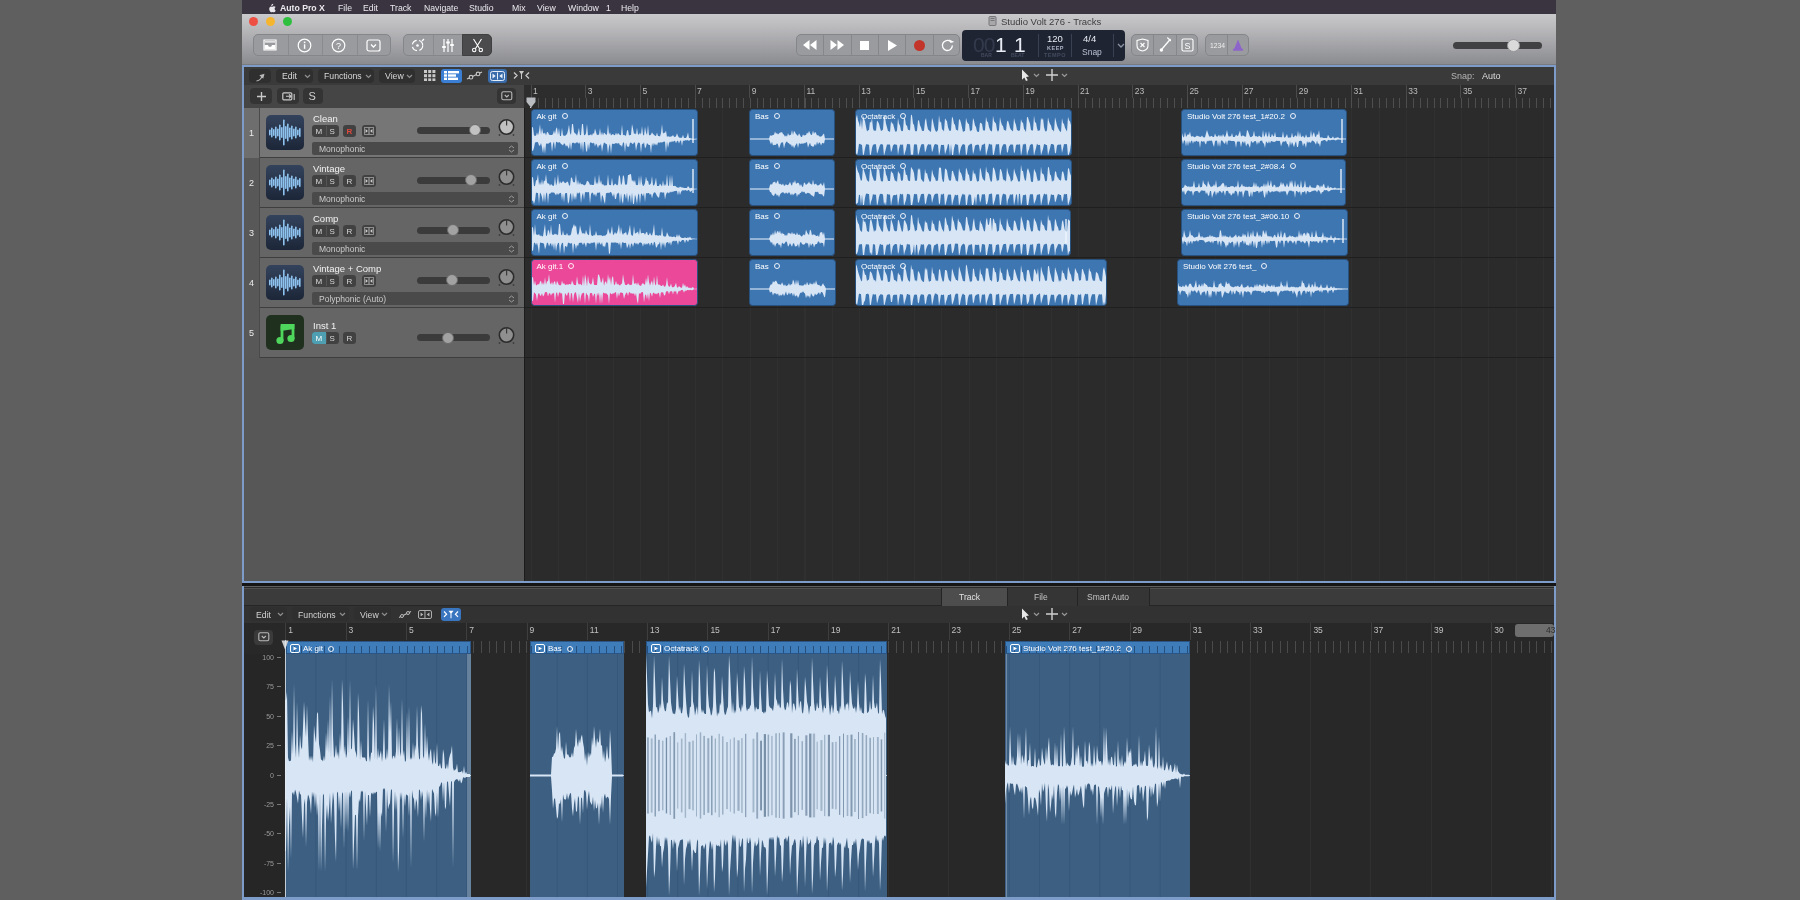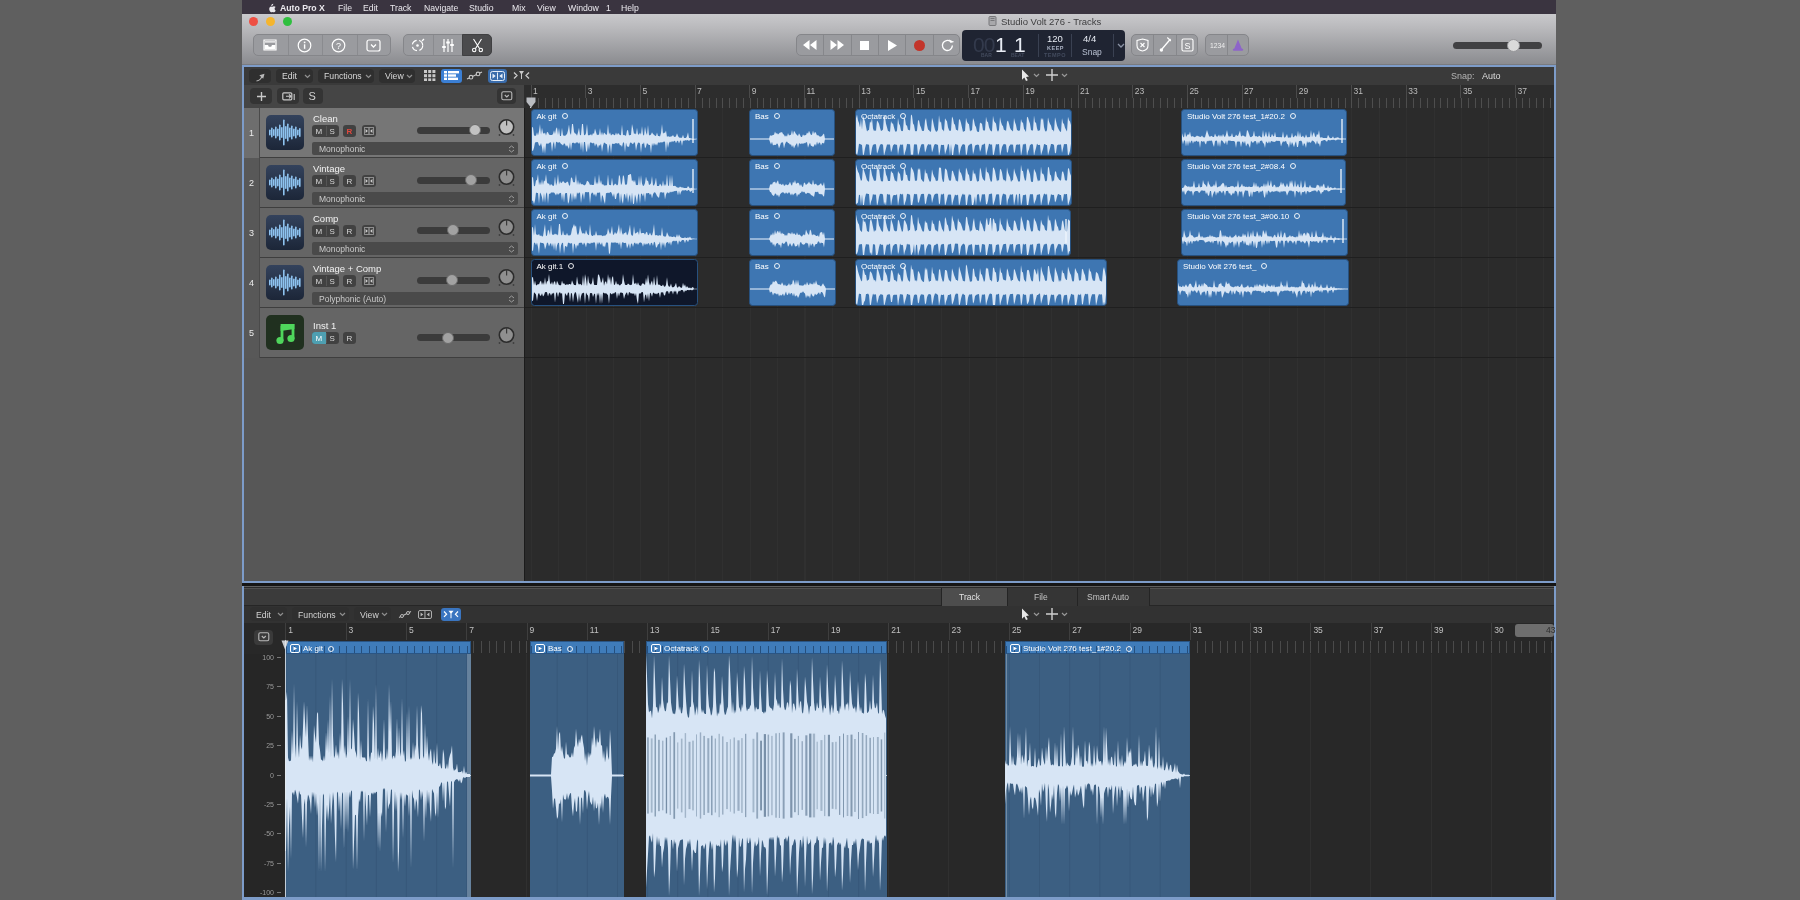--- a/index.html
+++ b/index.html
@@ -611,21 +611,21 @@
       <div style="position:absolute;right:3px;top:9px;width:2.5px;height:24px;background:rgba(240,246,252,0.65)"></div>
     </div>
 <div class="ab" style="left:1181px;top:208.5px;width:167px;height:47px;background:#3e76b2;border:1px solid #27517f;border-radius:3.5px;overflow:hidden">
       <svg width="167" height="47" style="position:absolute;left:0;top:0">
         <rect x="0" y="28.5" width="167" height="1" fill="#d7e5f5" opacity="0.85"></rect>
         <polygon points="0,26.4 1,27.7 2,20.1 3,24.7 4,27.5 5,27.6 6,27.0 7,26.1 8,20.1 9,25.4 10,24.9 11,26.2 12,27.6 13,27.5 14,27.0 15,26.8 16,26.5 17,21.2 18,25.7 19,27.7 20,25.7 21,27.6 22,27.6 23,27.6 24,27.2 25,27.0 26,26.6 27,27.1 28,24.5 29,27.1 30,25.5 31,26.8 32,26.7 33,26.9 34,27.4 35,27.5 36,26.9 37,27.3 38,20.1 39,21.0 40,27.4 41,24.8 42,27.2 43,25.0 44,26.8 45,26.5 46,26.9 47,27.4 48,25.2 49,27.5 50,27.5 51,27.5 52,26.5 53,25.8 54,24.2 55,27.5 56,26.5 57,25.3 58,27.2 59,26.3 60,27.1 61,23.1 62,26.3 63,23.8 64,26.2 65,27.6 66,20.4 67,27.5 68,26.0 69,21.9 70,26.8 71,20.1 72,26.2 73,26.3 74,26.7 75,21.1 76,24.3 77,26.9 78,24.5 79,26.8 80,26.8 81,20.1 82,21.9 83,24.7 84,20.1 85,24.9 86,26.7 87,25.7 88,27.0 89,25.7 90,27.4 91,27.4 92,25.6 93,24.6 94,27.3 95,26.9 96,21.7 97,26.4 98,27.0 99,20.1 100,27.2 101,27.2 102,23.5 103,22.3 104,27.2 105,27.4 106,27.1 107,26.5 108,25.1 109,26.9 110,25.9 111,26.2 112,27.2 113,27.1 114,27.5 115,25.9 116,27.6 117,20.1 118,26.5 119,23.1 120,26.4 121,24.5 122,22.7 123,23.5 124,26.0 125,21.9 126,23.6 127,23.3 128,26.8 129,27.3 130,21.1 131,26.9 132,27.1 133,26.6 134,20.1 135,25.6 136,27.2 137,26.9 138,27.0 139,27.3 140,25.9 141,22.0 142,27.9 143,25.8 144,27.9 145,26.7 146,28.0 147,27.4 148,27.9 149,24.8 150,28.2 151,28.3 152,28.4 153,26.5 154,28.2 155,28.6 156,28.3 157,28.2 158,28.8 159,28.7 160,28.9 161,28.9 162,28.9 163,28.9 164,28.9 165,28.9 166,28.9 166,29.1 165,29.1 164,29.1 163,29.1 162,29.1 161,29.2 160,29.2 159,29.2 158,29.2 157,29.9 156,29.8 155,29.4 154,29.6 153,30.2 152,33.8 151,30.0 150,29.7 149,30.0 148,29.7 147,29.8 146,30.0 145,33.2 144,30.3 143,30.0 142,30.1 141,30.3 140,33.5 139,31.4 138,30.4 137,32.4 136,33.3 135,30.9 134,31.4 133,31.6 132,31.5 131,30.9 130,32.3 129,31.0 128,31.0 127,37.9 126,33.2 125,30.7 124,31.6 123,33.8 122,32.5 121,31.3 120,31.5 119,32.8 118,30.9 117,30.5 116,31.0 115,30.6 114,35.2 113,31.3 112,31.2 111,33.7 110,31.8 109,31.0 108,30.6 107,31.6 106,33.6 105,30.6 104,30.8 103,30.9 102,37.9 101,30.8 100,30.7 99,30.6 98,34.1 97,30.7 96,31.6 95,37.9 94,36.9 93,30.9 92,30.8 91,31.0 90,31.2 89,31.1 88,30.7 87,33.9 86,30.5 85,34.6 84,30.7 83,30.8 82,35.8 81,30.8 80,37.9 79,30.6 78,31.5 77,31.7 76,31.7 75,37.7 74,37.9 73,31.2 72,37.7 71,31.8 70,30.7 69,36.0 68,32.2 67,36.3 66,34.6 65,35.4 64,34.3 63,31.0 62,34.5 61,30.5 60,31.3 59,32.7 58,31.8 57,37.9 56,33.1 55,30.7 54,36.0 53,32.2 52,37.9 51,31.8 50,31.8 49,32.8 48,33.6 47,31.4 46,36.0 45,34.5 44,37.9 43,34.3 42,32.1 41,31.4 40,30.5 39,37.0 38,32.1 37,30.7 36,35.4 35,30.5 34,30.9 33,31.1 32,31.1 31,33.7 30,30.7 29,32.7 28,31.9 27,30.9 26,31.8 25,31.8 24,32.6 23,32.4 22,30.6 21,30.3 20,30.1 19,30.1 18,30.1 17,30.2 16,32.1 15,30.2 14,30.8 13,31.4 12,31.2 11,31.1 10,34.3 9,30.8 8,32.1 7,34.1 6,30.5 5,36.4 4,31.9 3,32.3 2,30.6 1,34.4 0,30.2" fill="#d7e5f5"></polygon>
       </svg>
       <div style="position:absolute;left:5px;top:2px;font-size:8px;color:#fff;white-space:nowrap">Studio Volt 276 test_3#06.10<span style="display:inline-block;width:6px;height:6px;border:1px solid rgba(255,255,255,0.9);border-radius:50%;margin-left:5px;vertical-align:-0.5px"></span></div>
       <div style="position:absolute;right:3px;top:9px;width:2.5px;height:24px;background:rgba(240,246,252,0.65)"></div>
     </div>
-<div class="ab" style="left:530.5px;top:258.5px;width:167.5px;height:47px;background:#0f172a;border:1px solid #27517f;border-radius:3.5px;overflow:hidden">
+<div class="ab" style="left:530.5px;top:258.5px;width:167.5px;height:47px;background:#ec4899;border:1px solid #27517f;border-radius:3.5px;overflow:hidden">
       <svg width="167" height="47" style="position:absolute;left:0;top:0">
         <polygon points="0,17.3 1,17.3 2,25.3 3,20.5 4,25.4 5,25.1 6,23.9 7,24.6 8,21.8 9,20.7 10,25.1 11,22.0 12,25.1 13,17.3 14,24.8 15,21.2 16,21.2 17,14.0 18,23.1 19,24.5 20,21.6 21,25.0 22,21.7 23,21.3 24,25.5 25,20.8 26,22.9 27,25.2 28,25.1 29,25.4 30,20.5 31,24.0 32,23.0 33,24.8 34,24.9 35,24.0 36,25.0 37,23.9 38,24.1 39,24.8 40,20.2 41,23.1 42,25.0 43,25.0 44,25.3 45,16.2 46,23.1 47,24.8 48,23.7 49,24.6 50,25.4 51,14.9 52,26.1 53,14.0 54,19.1 55,26.2 56,15.4 57,22.4 58,23.7 59,24.8 60,22.8 61,17.1 62,24.8 63,25.0 64,25.0 65,25.0 66,14.5 67,14.7 68,18.1 69,22.9 70,21.3 71,16.9 72,25.7 73,22.1 74,21.3 75,24.6 76,14.0 77,20.7 78,16.6 79,25.1 80,17.7 81,15.9 82,24.9 83,24.5 84,20.8 85,24.8 86,23.5 87,25.0 88,25.4 89,24.2 90,23.5 91,14.0 92,20.7 93,24.8 94,24.9 95,25.0 96,23.6 97,24.3 98,25.2 99,24.7 100,24.8 101,14.0 102,23.3 103,24.0 104,22.4 105,25.3 106,22.3 107,25.1 108,25.4 109,26.0 110,23.7 111,23.3 112,23.9 113,25.1 114,17.7 115,23.3 116,14.2 117,22.1 118,25.5 119,22.8 120,20.5 121,25.8 122,16.2 123,24.3 124,25.5 125,15.0 126,24.8 127,24.5 128,25.0 129,26.0 130,25.9 131,24.4 132,26.6 133,26.8 134,25.1 135,17.2 136,25.0 137,26.7 138,26.5 139,23.6 140,27.3 141,27.2 142,26.9 143,25.6 144,22.8 145,27.5 146,27.5 147,25.9 148,27.0 149,27.8 150,27.7 151,22.8 152,26.6 153,24.2 154,27.8 155,25.9 156,27.6 157,28.0 158,27.4 159,28.4 160,27.6 161,27.1 162,28.7 163,28.8 164,28.7 165,28.8 166,28.8 166,29.2 165,29.2 164,29.2 163,29.2 162,29.3 161,29.8 160,30.5 159,29.7 158,30.1 157,30.2 156,29.9 155,30.1 154,31.3 153,30.3 152,32.7 151,30.2 150,30.1 149,30.1 148,31.5 147,30.5 146,32.3 145,35.0 144,30.4 143,32.2 142,30.6 141,34.5 140,31.1 139,31.4 138,31.2 137,34.3 136,31.3 135,31.3 134,31.6 133,35.5 132,35.3 131,31.9 130,32.8 129,32.1 128,37.9 127,33.1 126,32.7 125,34.4 124,33.2 123,34.2 122,32.8 121,32.8 120,36.8 119,33.5 118,32.8 117,41.4 116,33.3 115,39.4 114,34.2 113,35.6 112,42.5 111,32.3 110,32.1 109,32.8 108,33.9 107,32.9 106,44.0 105,40.6 104,32.9 103,36.3 102,32.9 101,34.2 100,33.0 99,33.8 98,32.5 97,32.0 96,36.1 95,32.3 94,33.3 93,35.3 92,39.0 91,33.2 90,32.8 89,32.4 88,32.8 87,36.4 86,32.5 85,38.9 84,32.2 83,32.3 82,33.7 81,33.1 80,34.5 79,33.7 78,32.7 77,44.0 76,35.1 75,34.3 74,32.9 73,33.7 72,32.8 71,32.7 70,44.0 69,33.3 68,44.0 67,32.4 66,36.0 65,32.7 64,43.9 63,33.5 62,34.3 61,37.0 60,33.0 59,33.3 58,32.9 57,42.3 56,35.4 55,34.4 54,32.6 53,44.0 52,32.6 51,33.3 50,33.3 49,36.3 48,41.9 47,33.0 46,43.0 45,38.1 44,32.5 43,32.3 42,34.7 41,42.5 40,33.8 39,32.7 38,42.0 37,32.8 36,32.5 35,36.1 34,34.4 33,33.1 32,44.0 31,44.0 30,32.7 29,33.9 28,32.2 27,32.8 26,37.3 25,32.1 24,33.5 23,42.8 22,32.6 21,33.8 20,33.3 19,35.7 18,33.3 17,33.3 16,36.4 15,32.3 14,32.1 13,32.3 12,35.2 11,36.6 10,33.3 9,35.7 8,35.6 7,32.7 6,34.6 5,41.0 4,34.5 3,33.2 2,32.2 1,40.7 0,40.7" fill="#d7e5f5"></polygon>
       </svg>
       <div style="position:absolute;left:5px;top:2px;font-size:8px;color:#fff;white-space:nowrap">Ak git.1<span style="display:inline-block;width:6px;height:6px;border:1px solid rgba(255,255,255,0.9);border-radius:50%;margin-left:5px;vertical-align:-0.5px"></span></div>
     </div>
 <div class="ab" style="left:749px;top:258.5px;width:87px;height:47px;background:#3e76b2;border:1px solid #27517f;border-radius:3.5px;overflow:hidden">
       <svg width="87" height="47" style="position:absolute;left:0;top:0">
         <rect x="0" y="28.5" width="87" height="1" fill="#d7e5f5" opacity="0.85"></rect>
         <polygon points="0,28.8 1,28.8 2,28.8 3,28.8 4,28.8 5,28.8 6,28.8 7,28.8 8,28.8 9,28.8 10,28.8 11,28.8 12,28.8 13,28.8 14,28.8 15,28.8 16,28.8 17,28.8 18,28.8 19,28.8 20,25.7 21,24.2 22,24.4 23,21.0 24,22.4 25,21.3 26,20.6 27,22.2 28,24.3 29,24.1 30,24.6 31,24.7 32,22.2 33,24.3 34,26.1 35,24.3 36,26.2 37,25.4 38,25.3 39,22.9 40,25.7 41,24.1 42,24.5 43,19.5 44,21.4 45,25.3 46,19.5 47,24.7 48,19.5 49,25.0 50,25.4 51,25.2 52,25.7 53,25.6 54,25.2 55,23.5 56,25.6 57,21.7 58,24.6 59,25.3 60,22.6 61,24.6 62,23.5 63,24.7 64,21.8 65,24.5 66,20.2 67,23.7 68,25.2 69,24.7 70,25.7 71,26.4 72,25.0 73,23.3 74,25.2 75,26.6 76,28.8 77,28.8 78,28.8 79,28.8 80,28.8 81,28.8 82,28.8 83,28.8 84,28.8 85,28.8 86,28.8 86,29.2 85,29.2 84,29.2 83,29.2 82,29.2 81,29.2 80,29.2 79,29.2 78,29.2 77,29.2 76,29.2 75,37.4 74,36.6 73,33.6 72,32.1 71,32.0 70,34.8 69,32.2 68,33.2 67,34.5 66,35.0 65,33.4 64,36.3 63,36.5 62,35.0 61,33.2 60,38.5 59,35.6 58,37.1 57,34.9 56,38.2 55,33.6 54,32.7 53,31.3 52,32.8 51,32.4 50,33.3 49,36.1 48,38.1 47,35.5 46,35.6 45,36.8 44,32.9 43,36.2 42,33.2 41,33.0 40,34.8 39,32.2 38,34.4 37,35.3 36,31.5 35,34.1 34,36.3 33,33.5 32,35.0 31,35.8 30,34.6 29,36.4 28,33.2 27,34.7 26,33.5 25,33.4 24,32.9 23,35.5 22,32.3 21,31.5 20,32.9 19,29.2 18,29.2 17,29.2 16,29.2 15,29.2 14,29.2 13,29.2 12,29.2 11,29.2 10,29.2 9,29.2 8,29.2 7,29.2 6,29.2 5,29.2 4,29.2 3,29.2 2,29.2 1,29.2 0,29.2" fill="#d7e5f5"></polygon>
       </svg>

